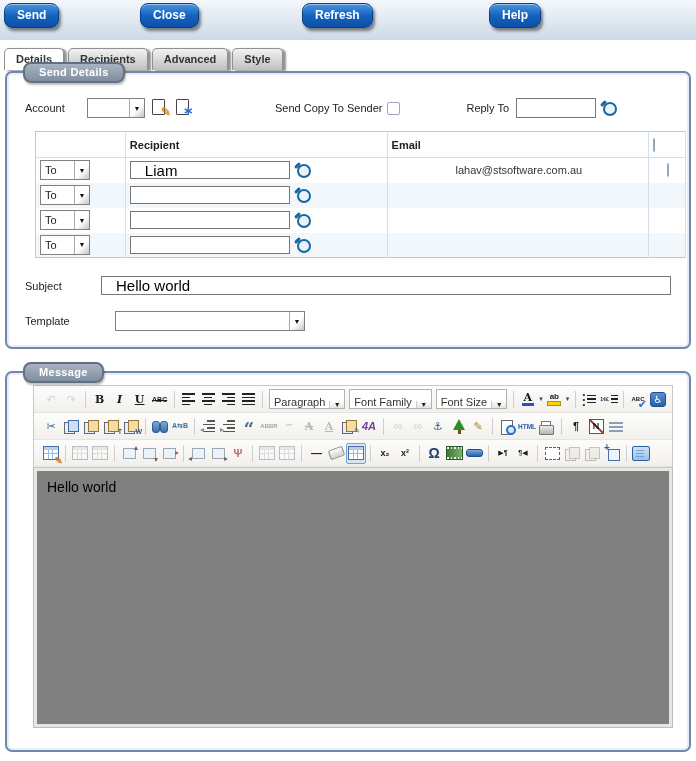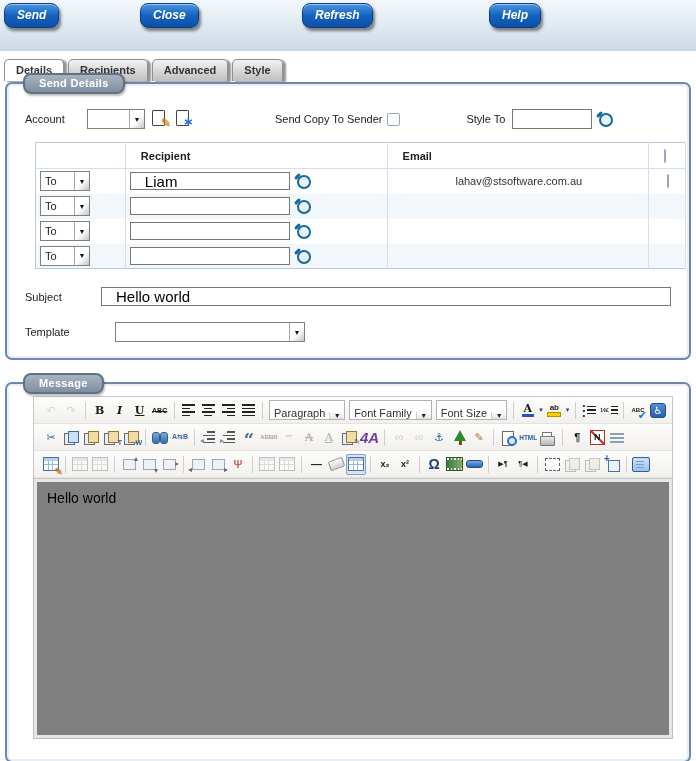--- a/index.html
+++ b/index.html
@@ -1,20 +1,20 @@
 <!DOCTYPE html>
 <html><head>
 <meta charset="utf-8">
 <style>
   * { margin:0; padding:0; box-sizing:border-box; }
   html,body { width:696px; background:#fff; font-family:"Liberation Sans","DejaVu Sans",sans-serif; }
   body { height:761px; position:relative; font-size:11px; color:#222; }
 
   
-  .topbar { position:relative; height:51px; background:linear-gradient(#f4f8fc,#ccd9e6);font-style:italic; }
+  .topbar { position:relative; height:40px; background:linear-gradient(#f4f8fc,#ccd9e6); }
   .btn { position:absolute; top:3px; padding:4px 12px 5px; color:#fff; font-weight:bold; font-size:12px;
          background:linear-gradient(#4a95e0 0%,#1563c0 50%,#0d4fa6 100%);
          border:1px solid #0a3f85; border-radius:8px; cursor:pointer;
          box-shadow:2px 3px 3px rgba(40,40,40,.55), inset 0 1px 0 rgba(255,255,255,.45); }
   .btn:nth-child(1){left:4px;} .btn:nth-child(2){left:140px;} .btn:nth-child(3){left:302px;} .btn:nth-child(4){left:489px;}
 
   
   .tabs { display:flex; gap:4px; margin:6px 0 0 4px; height:24px; align-items:flex-end; }
   .tab { padding:4px 11px 5px; font-weight:bold; font-size:11px; color:#333;
          background:linear-gradient(#f2f2f2,#bfbfbf); border:1px solid #909090; border-bottom:none;
@@ -46,21 +46,21 @@
             font-family:"Liberation Sans",sans-serif; }
   .mag { width:18px; height:18px; position:relative; margin-left:4px; cursor:pointer; }
   .mag::before { content:""; position:absolute; right:1px; bottom:1px; width:10px; height:10px;
                  border:2px solid #16699e; border-radius:50%; background:#eaf2f8; }
   .mag::after { content:""; position:absolute; left:2px; top:1px; width:3px; height:7px; background:#16699e;
                 border-radius:2px; transform:rotate(45deg); }
 
   
   table.rcp { border-collapse:collapse; width:651px; margin:2px 0 0 18px; border:1px solid #b9c9dc; }
   table.rcp th, table.rcp td { border-right:1px solid #d4dfec; font-size:11px; vertical-align:middle; }
-  table.rcp th { height:26px; text-align:left; font-weight:bold; padding-left:15px; border-bottom:1px solid #d4dfec; }
+  table.rcp th { height:26px; text-align:left; font-weight:bold; padding-left:4px; border-bottom:1px solid #d4dfec; }
   table.rcp td { height:25px; padding:1px 2px 1px 4px; }
   table.rcp tr.alt td { background:#f2f7fc; }
   td.c-type { width:90px; } th.c-rcpt, td.c-rcpt { width:262px; } th.c-mail, td.c-mail { width:262px;text-align:center; }
   th.c-chk, td.c-chk { width:37px; text-align:center; border-right:none; }
   th.c-chk .chk, td.c-chk .chk { margin:0 auto; }
   .rcpt-cell { display:flex; align-items:center; }
   .rcpt-cell .tinput { width:160px; height:18px; }
   .mailtxt { color:#333; }
 
   
@@ -82,21 +82,21 @@
   .esel .elbl { flex:1; padding:3px 4px 0; font-size:11px; color:#333; white-space:nowrap; overflow:hidden; }
   .esel .ebtn { width:15px; display:flex; align-items:center; justify-content:center; font-size:7px; color:#222;
                 border-left:1px solid #ccc; background:linear-gradient(#fdfdfd,#e4e4e4); }
   
   .fserif .gtxt{font-family:"DejaVu Serif","Liberation Serif",serif;}
   .fb .gtxt{font-weight:bold;} .fi .gtxt{font-style:italic;} .fu .gtxt{text-decoration:underline;}
   .fstrike .gtxt{font-size:7px;font-weight:bold;text-decoration:line-through;}
   .tiny .gtxt{font-size:6px;font-weight:bold;} .small .gtxt{font-size:9px;}
   .bquote .gtxt{font-family:"DejaVu Serif",serif;font-size:18px;color:#4a6c8e;line-height:4px;padding-top:8px;font-weight:bold;}
   .del .gtxt{text-decoration:line-through;} .ins .gtxt{text-decoration:underline;}
-  .cite .gtxt{font-size:15px;font-weight:bold;font-style:italic;color:#7040a0;}
+  .cite .gtxt{font-size:11px;font-weight:bold;font-style:italic;color:#7040a0;}
   .htmlt .gtxt{font-size:6.5px;font-weight:bold;color:#2a5fa5;}
   .omega .gtxt{font-size:14px;color:#1a3f6f;}
   .chain .gtxt{font-size:12px;}
   .hrg .gtxt{font-weight:bold;letter-spacing:-1px;}
   
   .bars{display:flex;flex-direction:column;gap:2px;width:13px;}
   .bars i{height:1.5px;background:#222;display:block;width:100%;}
   .bars-left .bars{align-items:flex-start;} .bars-left .bars i:nth-child(even){width:60%;}
   .bars-center .bars{align-items:center;} .bars-center .bars i:nth-child(even){width:60%;}
   .bars-right .bars{align-items:flex-end;} .bars-right .bars i:nth-child(even){width:60%;}
@@ -195,21 +195,21 @@
     <span class="mini-ic">
       <span class="page"></span>
         <span class="ovl-pencil">✎</span>
     </span>
     <span class="mini-ic">
       <span class="page"></span>
         <span class="ovl-star">∗</span>
     </span>
     <span class="lbl" style="margin-left:82px;">Send Copy To Sender</span>
     <span class="chk" style="margin-left:5px;"></span>
-    <span class="lbl" style="margin-left:66px;">Style To</span>
+    <span class="lbl" style="margin-left:66px;">Reply To</span>
     <input class="tinput" style="width: 80px; margin-left: 7px;" value="">
     <span class="mag"></span>
   </div>
 
   <table class="rcp">
     <thead>
       <tr>
         <th class="c-type"></th>
         <th class="c-rcpt">Recipient</th>
         <th class="c-mail">Email</th>

